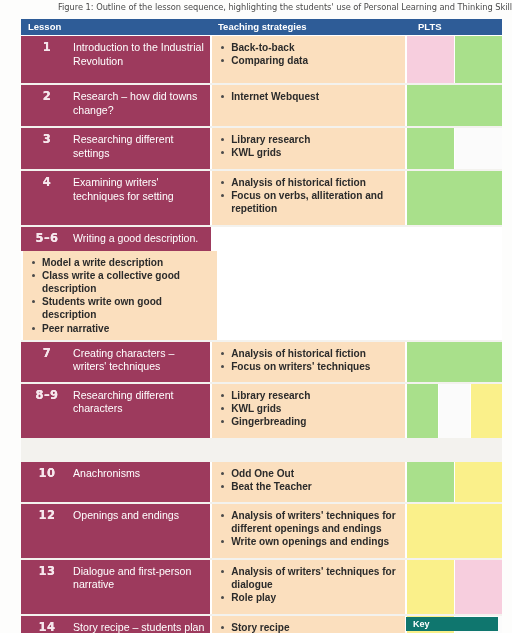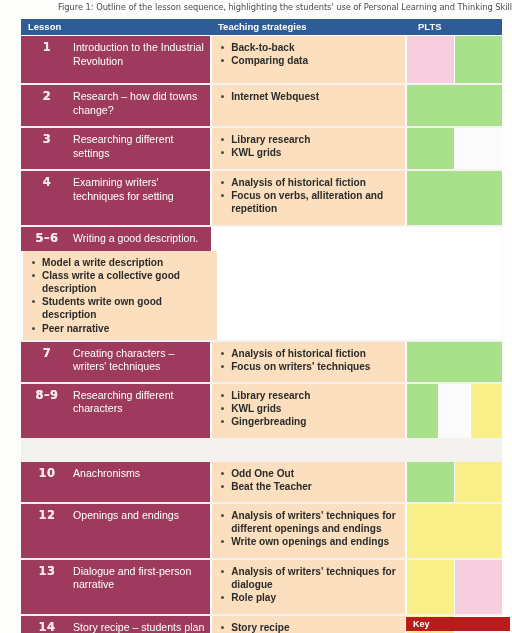--- a/index.html
+++ b/index.html
@@ -124,22 +124,22 @@
     align-items:stretch;
     background:#ffffff;
   }
   .swatch{flex:1 1 0;}
   .swatch + .swatch{margin-left:1px;}
 
   
   .keybar{
     position:absolute;
     left:406px;top:617px;
-    width:104px;height:14px;
-    background:#b91c1c;
+    width:92px;height:14px;
+    background:#0f766e;
   }
   .keybar span{
     color:#ffffff;
     font-weight:bold;
     font-size:9px;
     line-height:14px;
     padding-left:7px;
     display:block;
     font-family:"Liberation Sans", sans-serif;
   }

